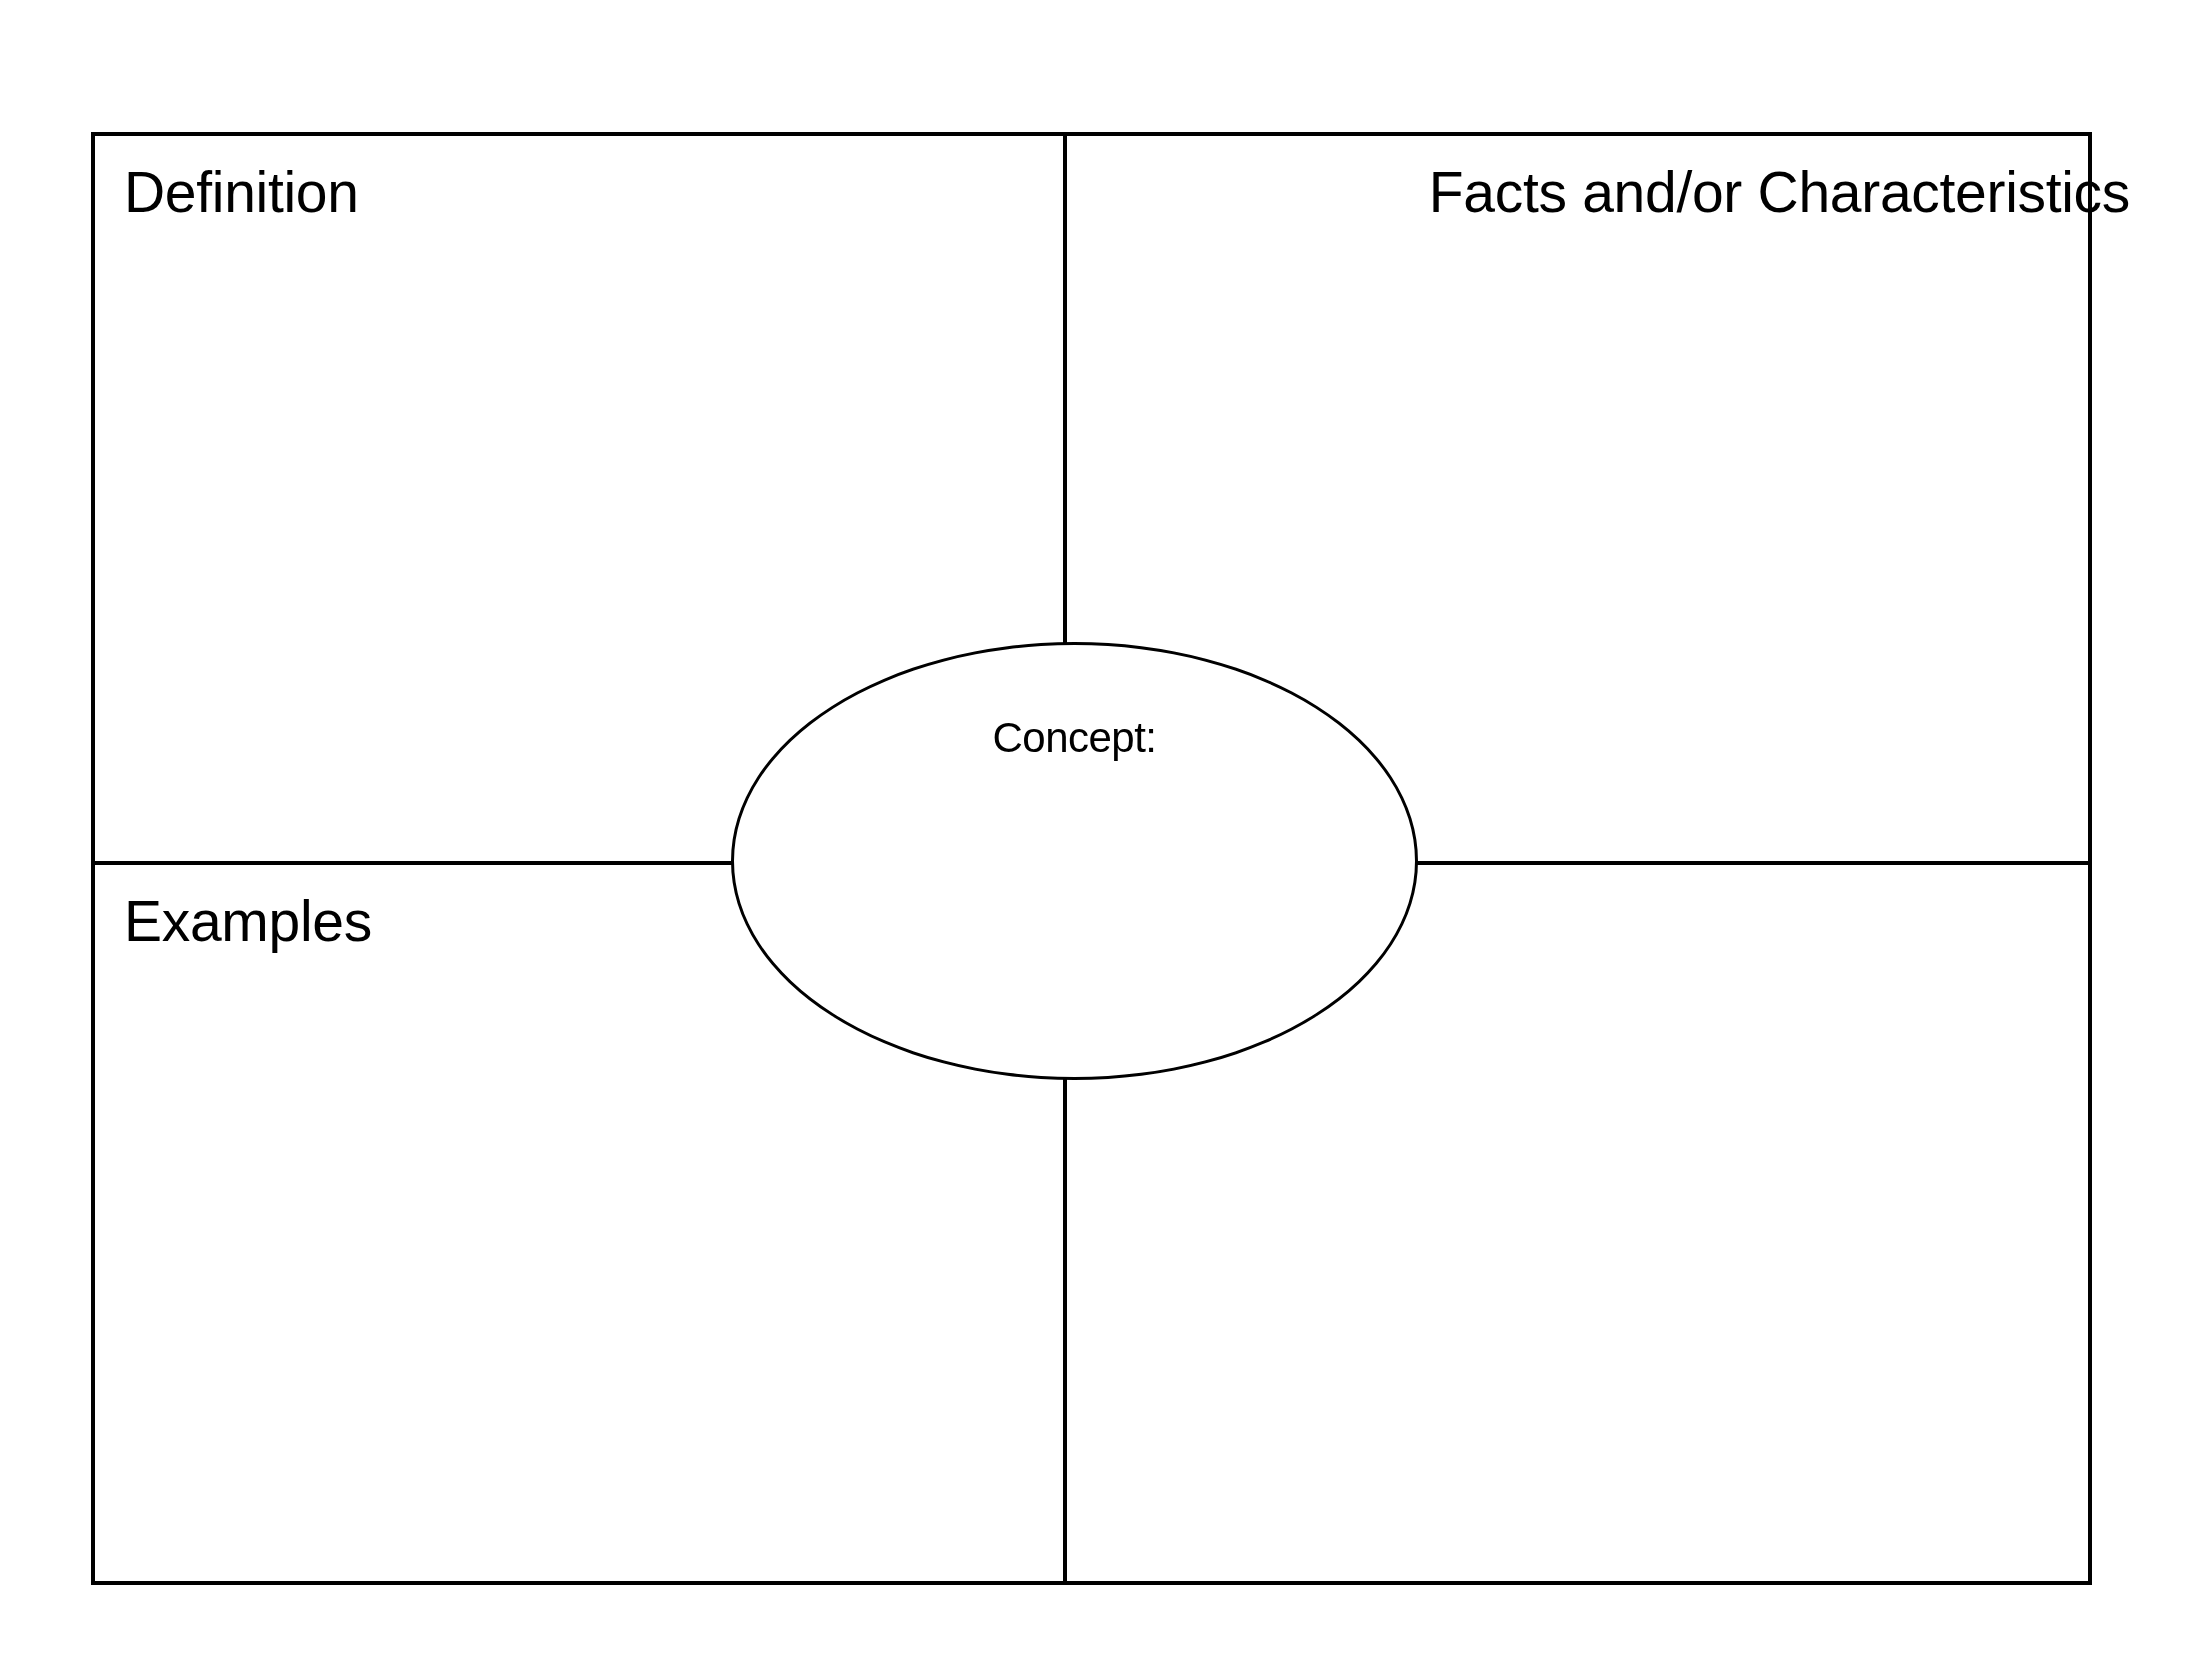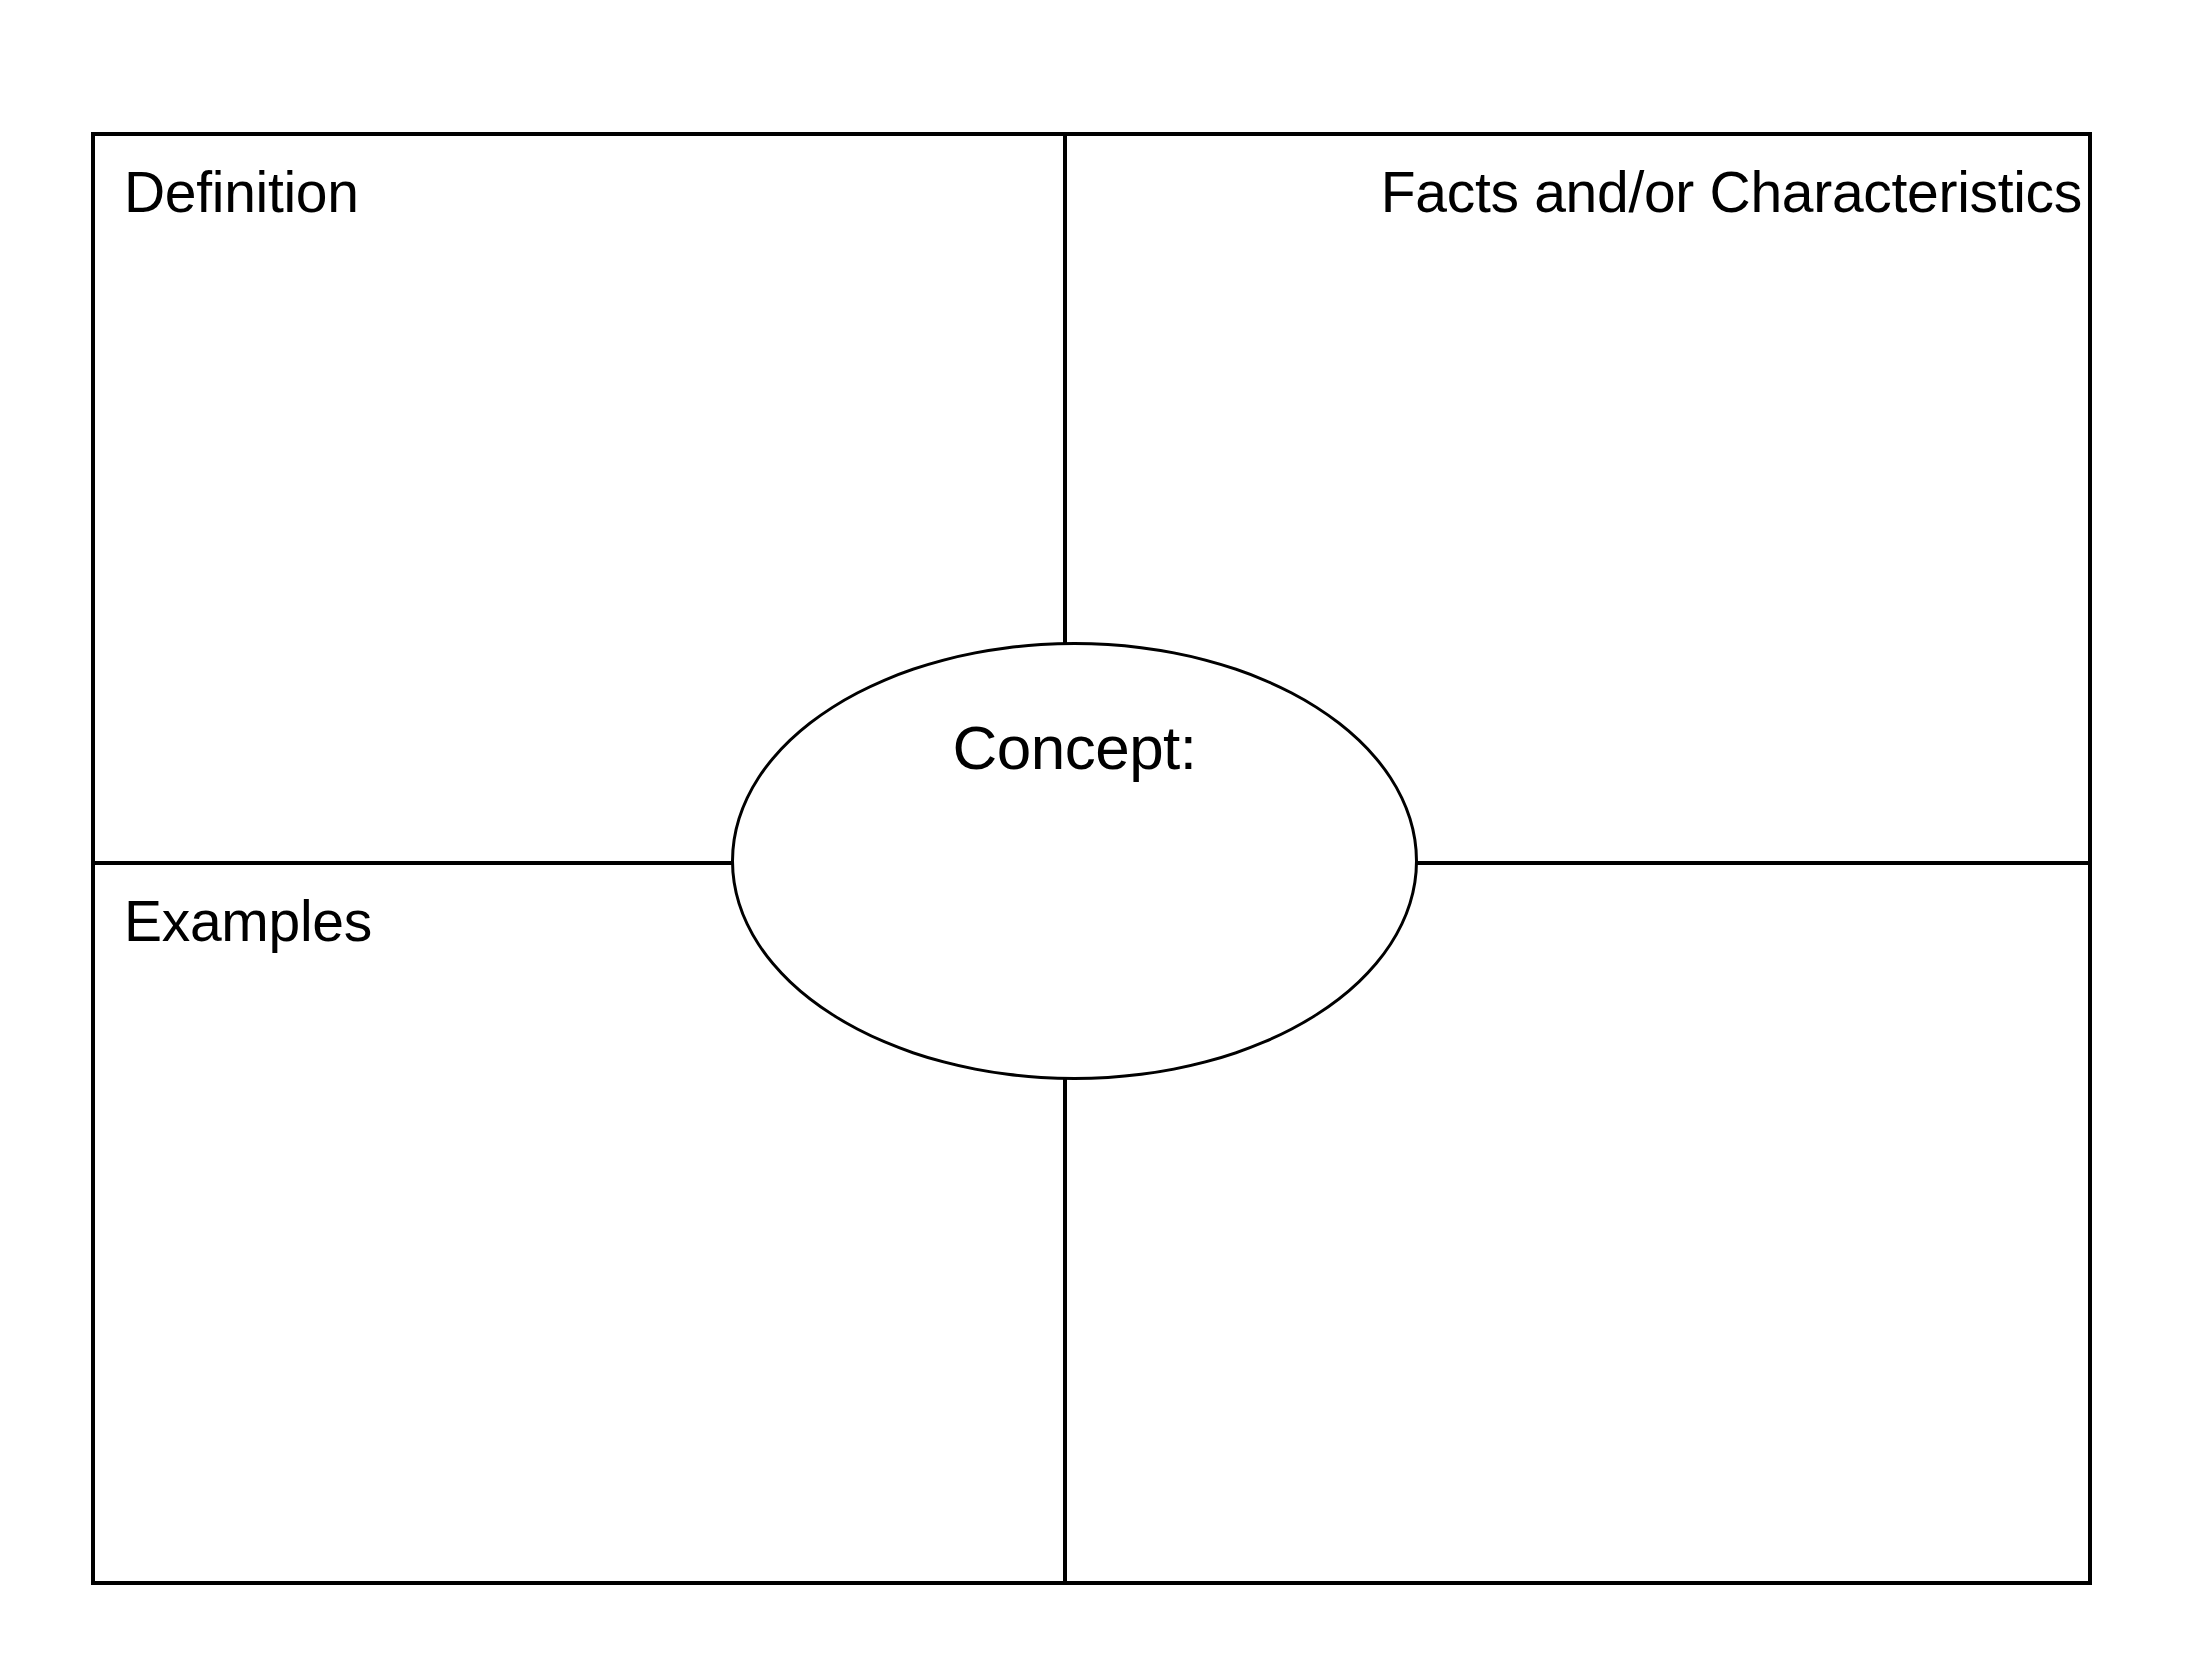--- a/index.html
+++ b/index.html
@@ -53,21 +53,21 @@
     background: #000000;
   }
 
   
   .quad {
     position: absolute;
     box-sizing: border-box;
     padding: 26px 29px 0 29px;
   }
   .quad-tl { left: 0;     top: 0;     width: 1104px;  height: 725px; text-align: left;  }
-  .quad-tr { left: 924px; top: 0;     width: 1092px; height: 725px; text-align: right; }
+  .quad-tr { left: 972px; top: 0;     width: 1092px; height: 725px; text-align: right; }
   .quad-bl { left: 0;     top: 729px; width: 968px;  height: 590px; text-align: left;  }
   .quad-br { left: 972px; top: 729px; width: 1021px; height: 715px; text-align: right; }
 
   .quad-label {
     display: inline-block;
     font-size: 57px;
     line-height: 1.08;
     font-weight: 400;
     letter-spacing: -0.3px;
     white-space: nowrap;
@@ -85,21 +85,21 @@
     border: 3px solid #000000;
     box-sizing: border-box;
     z-index: 5;
   }
   #concept-text {
     position: absolute;
     left: 0;
     top: 72px;
     width: 100%;
     text-align: center;
-    font-size: 62px;
+    font-size: 42px;
     line-height: 1;
     letter-spacing: -0.5px;
     white-space: nowrap;
   }
 </style>
 </head>
 <body>
 
 <div id="canvas">
 

